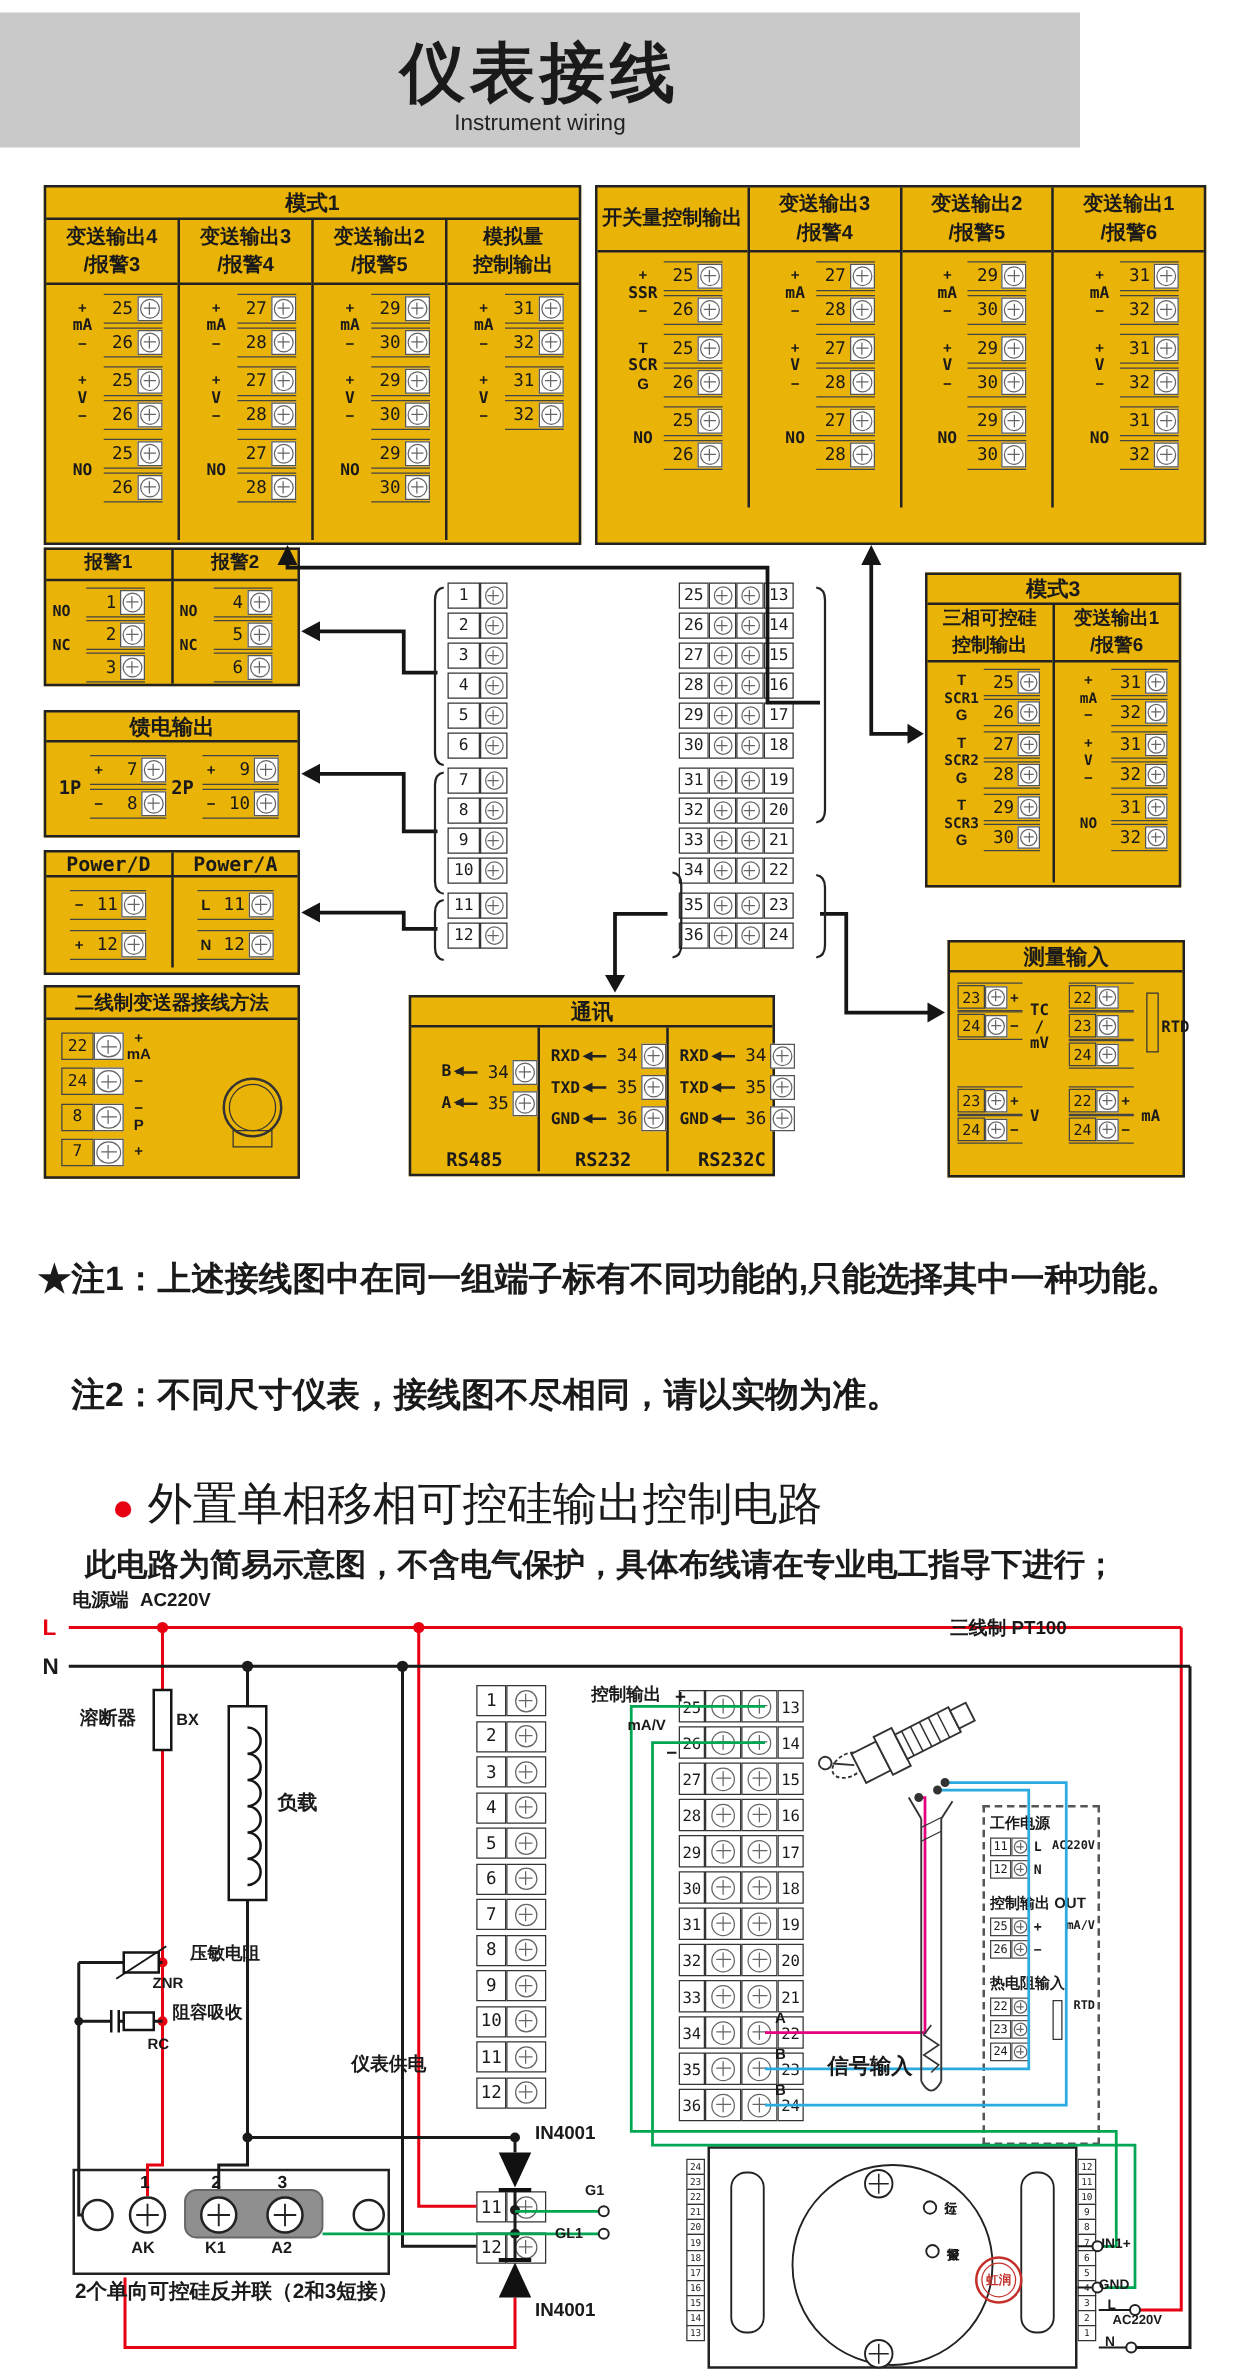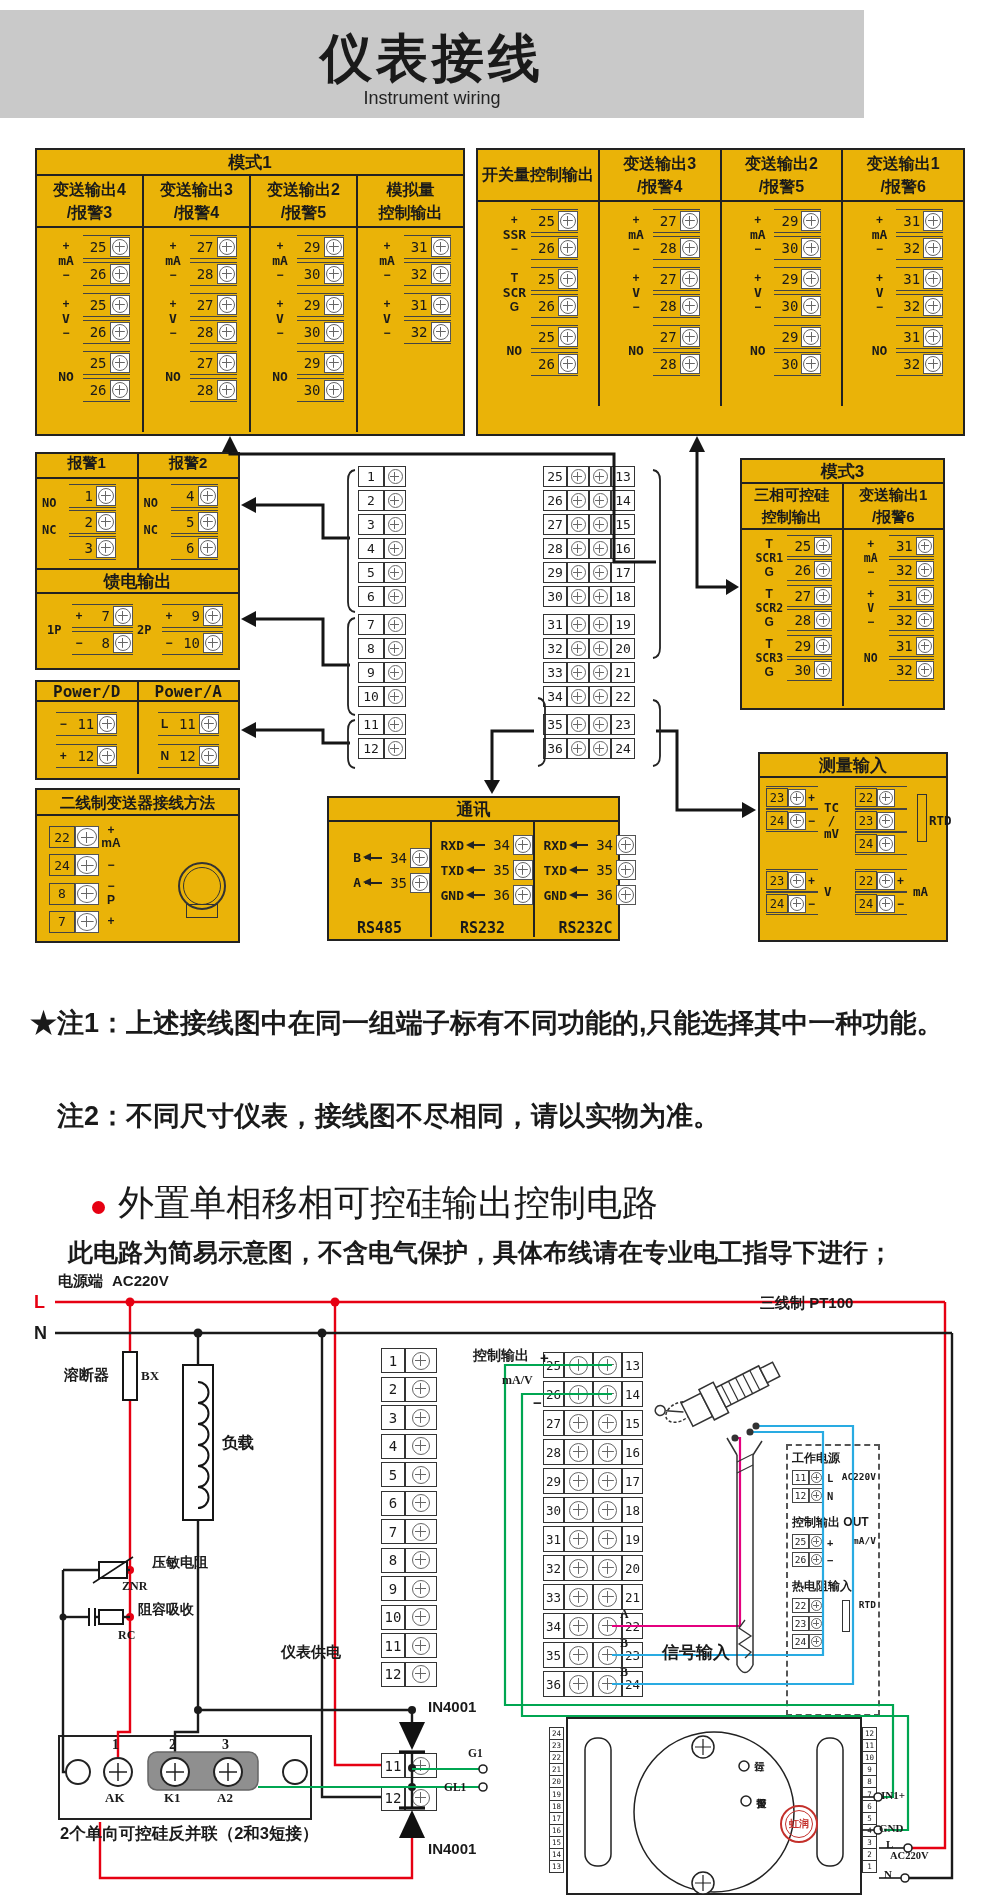--- a/index.html
+++ b/index.html
@@ -1,20 +1,20 @@
 <!DOCTYPE html>
 <html><head>
 <meta charset="utf-8">
 <style>
   html,body{margin:0;padding:0;background:#fff}
   #page{position:relative;width:990px;height:1898px;background:#fff;overflow:hidden;
         font-family:"Liberation Sans",sans-serif;color:#1a1a1a}
   .lbl{position:absolute;z-index:6;white-space:nowrap;line-height:1.15}
   .b{font-weight:bold}
-  .mono{font-family:Liberation Serif, serif}
+  .mono{font-family:Liberation Sans, sans-serif}
   
   .hdr{position:absolute;left:0;top:10px;width:864px;height:108px;background:#c9c9c9;text-align:center;z-index:1}
   .hdr .t{font-size:52px;font-weight:bold;letter-spacing:4px;margin-top:14px}
   .hdr .s{font-size:18px;margin-top:-6px;color:#222}
   
   .box{position:absolute;border:2.5px solid #222;background:#eab308;z-index:2;box-sizing:border-box}
   .btitle{border-bottom:2px solid #222;text-align:center;font-size:17px;font-weight:600;box-sizing:border-box}
   
   .mcols{display:flex;height:calc(100% - 28px)}
   .mcol{box-sizing:border-box;display:flex;flex-direction:column}
@@ -43,21 +43,21 @@
   .acol + .acol{border-left:2px solid #222}
   .atop{display:flex;height:25px}
   .atop div{flex:1;border-bottom:2px solid #222;text-align:center;font-size:15px;font-weight:600;box-sizing:border-box}
   .atop div + div{border-left:2px solid #222}
   .aterms{position:absolute;left:32px;top:5px;display:flex;flex-direction:column;gap:2px}
   .ano,.anc{position:absolute;left:5px;font-family:"DejaVu Sans Mono",monospace;font-size:12px;font-weight:bold}
   .ano{top:17px}.anc{top:44px}
   
   .fbody{display:flex;gap:4px;padding:10px 6px 0 10px}
   .fgroup{display:flex;align-items:center;gap:3px}
-  .fname{font-family:"DejaVu Sans Mono",monospace;font-size:12px;font-weight:bold;width:22px}
+  .fname{font-family:"DejaVu Sans Mono",monospace;font-size:15px;font-weight:bold;width:22px}
   .srow2{display:flex;align-items:center;border-top:1.5px solid #444;border-bottom:1.5px solid #444;padding:1px 0}
   .ssign{font-size:12px;font-weight:bold;width:14px;text-align:center}
   .pcols{display:flex;height:calc(100% - 24px)}
   .pcol{flex:1;display:flex;flex-direction:column;align-items:center;gap:8px;padding-top:10px;box-sizing:border-box}
   .pcol + .pcol{border-left:2px solid #222}
   .ptop{display:flex;height:20px}
   .ptop div{flex:1;border-bottom:2px solid #222;text-align:center;font-size:16px;font-weight:600;
             font-family:"DejaVu Sans Mono",monospace;box-sizing:border-box}
   .ptop div + div{border-left:2px solid #222}
   .wrows{display:flex;flex-direction:column;gap:4px;padding:8px 0 0 12px}
@@ -748,21 +748,21 @@
                 <span class="tnum">32</span>
                 <span class="screw s18"></span>
               </div>
               </div>
           </div>
           </div>
       </div>
       </div>
   </div>
 
-  <div class="box" style="left:35px;top:452px;width:205px;height:127px">
+  <div class="box" style="left:35px;top:438px;width:205px;height:111px">
     <div class="atop">
 
     <div>报警1</div>
         <div>报警2</div>
       </div>
     <div class="acols">
 
     <div class="acol">
         <span class="ano">NO</span>
         <span class="anc">NC</span>

